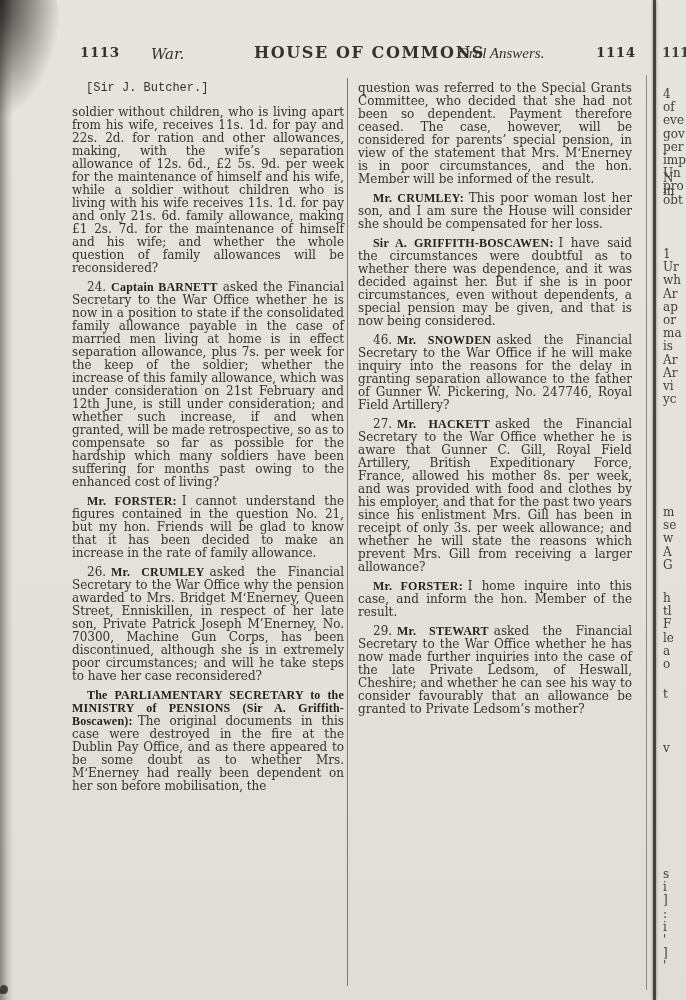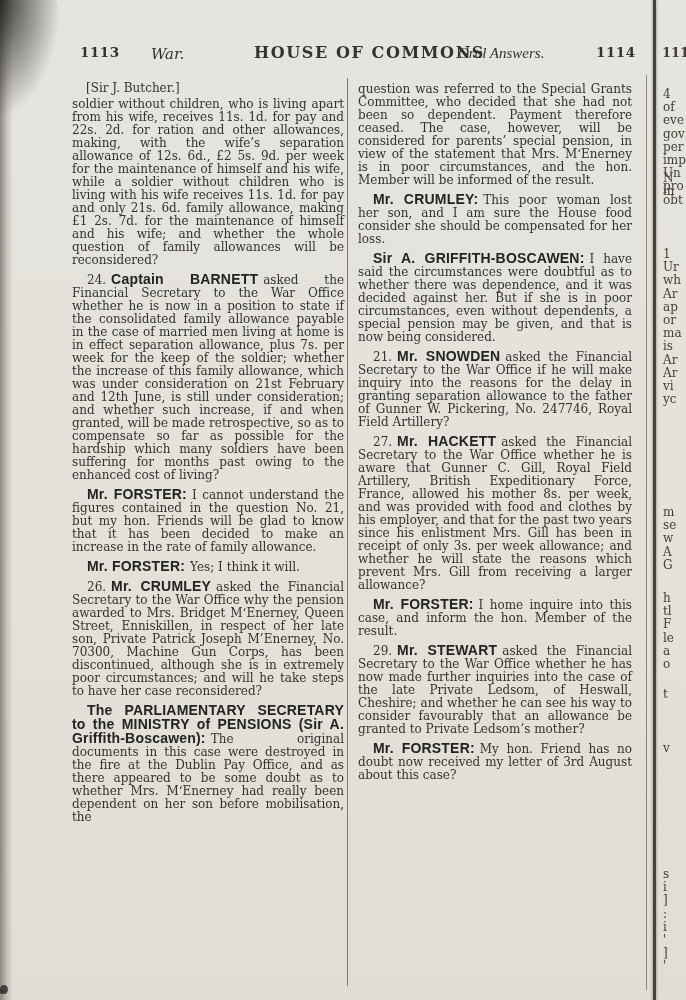--- a/index.html
+++ b/index.html
@@ -34,26 +34,26 @@
   .rule{position:absolute;width:1px;background:#7b786f;}
   .rule-center{left:347px;top:78px;height:908px;}
   .rule-right{left:646px;top:75px;height:915px;background:#8b8880;}
   .page-gap{position:absolute;left:653px;top:0;width:3px;height:1000px;background:#46433c;
     box-shadow:0 0 3px rgba(40,38,33,.55);}
 
   
   .col{position:absolute;top:82px;font-size:12px;line-height:13px;}
   .col-left{left:72px;width:272px;}
   .col-right{left:358px;width:274px;}
-  .attr{margin:0 0 2px;text-indent:14px;}
+  .attr{margin:0 0 11px;text-indent:14px;font-family:Liberation Mono, monospace;}
   .para{margin:0 0 6px;text-align:justify;text-indent:15px;}
   .para.noindent{text-indent:0;}
   .num:not(:empty){margin-right:5px;}
-  .speaker{font-family:Liberation Sans, sans-serif;font-weight:700;
-    font-size:14px;letter-spacing:.2px;color:#242320;}
+  .speaker{font-family:Liberation Serif, serif;font-weight:700;
+    font-size:12px;letter-spacing:.2px;color:#242320;}
   .speaker:not(:empty){margin-right:5px;}
 
   
   .sliver{position:absolute;left:659px;top:0;width:27px;height:1000px;overflow:hidden;
     font-size:12px;color:#403e37;border-radius:11px;}
   .sliver-pn{position:absolute;left:3px;top:45px;font-weight:700;font-size:13px;}
   .frag{position:absolute;left:4px;white-space:pre-line;line-height:13.2px;}
   .f1{top:88px}.f2{top:172px}.f3{top:248px}.f4{top:506px}
   .f5{top:592px}.f6{top:688px}.f7{top:742px}.f8{top:868px}
 </style>
@@ -84,54 +84,48 @@
     <p class="para noindent">
       <span class="num"></span><span class="speaker"></span><span class="ptext">soldier without children, who is living apart from his wife, receives 11s. 1d. for pay and 22s. 2d. for ration and other allowances, making, with the wife’s separation allowance of 12s. 6d., £2 5s. 9d. per week for the maintenance of himself and his wife, while a soldier without children who is living with his wife receives 11s. 1d. for pay and only 21s. 6d. family allowance, making £1 2s. 7d. for the maintenance of himself and his wife; and whether the whole question of family allowances will be reconsidered?</span>
     </p>
     <p class="para">
       <span class="num">24.</span><span class="speaker">Captain BARNETT</span><span class="ptext">asked the Financial Secretary to the War Office whether he is now in a position to state if the consolidated family allowance payable in the case of married men living at home is in effect separation allowance, plus 7s. per week for the keep of the soldier; whether the increase of this family allowance, which was under consideration on 21st February and 12th June, is still under consideration; and whether such increase, if and when granted, will be made retrospective, so as to compensate so far as possible for the hardship which many soldiers have been suffering for months past owing to the enhanced cost of living?</span>
     </p>
     <p class="para">
       <span class="num"></span><span class="speaker">Mr. FORSTER:</span><span class="ptext">I cannot understand the figures contained in the question No. 21, but my hon. Friends will be glad to know that it has been decided to make an increase in the rate of family allowance.</span>
     </p>
     <p class="para">
-      <span class="num"></span><span class="speaker">Mr. FORSTER:</span><span class="ptext">Yes; I think it will.</span>
-    </p>
-    <p class="para">
       <span class="num">26.</span><span class="speaker">Mr. CRUMLEY</span><span class="ptext">asked the Financial Secretary to the War Office why the pension awarded to Mrs. Bridget M‘Enerney, Queen Street, Enniskillen, in respect of her late son, Private Patrick Joseph M’Enerney, No. 70300, Machine Gun Corps, has been discontinued, although she is in extremely poor circumstances; and will he take steps to have her case reconsidered?</span>
     </p>
     <p class="para">
       <span class="num"></span><span class="speaker">The PARLIAMENTARY SECRETARY to the MINISTRY of PENSIONS (Sir A. Griffith-Boscawen):</span><span class="ptext">The original documents in this case were destroyed in the fire at the Dublin Pay Office, and as there appeared to be some doubt as to whether Mrs. M‘Enerney had really been dependent on her son before mobilisation, the</span>
     </p>
   </div>
 
   <div class="col col-right">
     <p class="para noindent">
       <span class="num"></span><span class="speaker"></span><span class="ptext">question was referred to the Special Grants Committee, who decided that she had not been so dependent. Payment therefore ceased. The case, however, will be considered for parents’ special pension, in view of the statement that Mrs. M‘Enerney is in poor circumstances, and the hon. Member will be informed of the result.</span>
     </p>
     <p class="para">
-      <span class="num"></span><span class="speaker">Mr. CRUMLEY:</span><span class="ptext">This poor woman lost her son, and I am sure the House food consider she should be compensated for her loss.</span>
+      <span class="num"></span><span class="speaker">Mr. CRUMLEY:</span><span class="ptext">This poor woman lost her son, and I am sure the House will consider she should be compensated for her loss.</span>
     </p>
     <p class="para">
       <span class="num"></span><span class="speaker">Sir A. GRIFFITH-BOSCAWEN:</span><span class="ptext">I have said the circumstances were doubtful as to whether there was dependence, and it was decided against her. But if she is in poor circumstances, even without dependents, a special pension may be given, and that is now being considered.</span>
     </p>
     <p class="para">
-      <span class="num">21.</span><span class="speaker">Mr. SNOWDEN</span><span class="ptext">asked the Financial Secretary to the War Office if he will make inquiry into the reasons for the delay in granting separation allowance to the father of Gunner W. Pickering, No. 247746, Royal Field Artillery?</span>
+      <span class="num">46.</span><span class="speaker">Mr. SNOWDEN</span><span class="ptext">asked the Financial Secretary to the War Office if he will make inquiry into the reasons for the delay in granting separation allowance to the father of Gunner W. Pickering, No. 247746, Royal Field Artillery?</span>
     </p>
     <p class="para">
       <span class="num">27.</span><span class="speaker">Mr. HACKETT</span><span class="ptext">asked the Financial Secretary to the War Office whether he is aware that Gunner C. Gill, Royal Field Artillery, British Expeditionary Force, France, allowed his mother 8s. per week, and was provided with food and clothes by his employer, and that for the past two years since his enlistment Mrs. Gill has been in receipt of only 3s. per week allowance; and whether he will state the reasons which prevent Mrs. Gill from receiving a larger allowance?</span>
     </p>
     <p class="para">
       <span class="num"></span><span class="speaker">Mr. FORSTER:</span><span class="ptext">I home inquire into this case, and inform the hon. Member of the result.</span>
     </p>
     <p class="para">
       <span class="num">29.</span><span class="speaker">Mr. STEWART</span><span class="ptext">asked the Financial Secretary to the War Office whether he has now made further inquiries into the case of the late Private Ledsom, of Heswall, Cheshire; and whether he can see his way to consider favourably that an allowance be granted to Private Ledsom’s mother?</span>
-    </p>
-    <p class="para">
-      <span class="num"></span><span class="speaker">Mr. FORSTER:</span><span class="ptext">My hon. Friend has no doubt now received my letter of 3rd August about this case?</span>
     </p>
   </div>
 
   <div class="sliver">
     <span class="sliver-pn">111</span>
     <div class="frag f1">4
 of
 eve
 gov
 per

